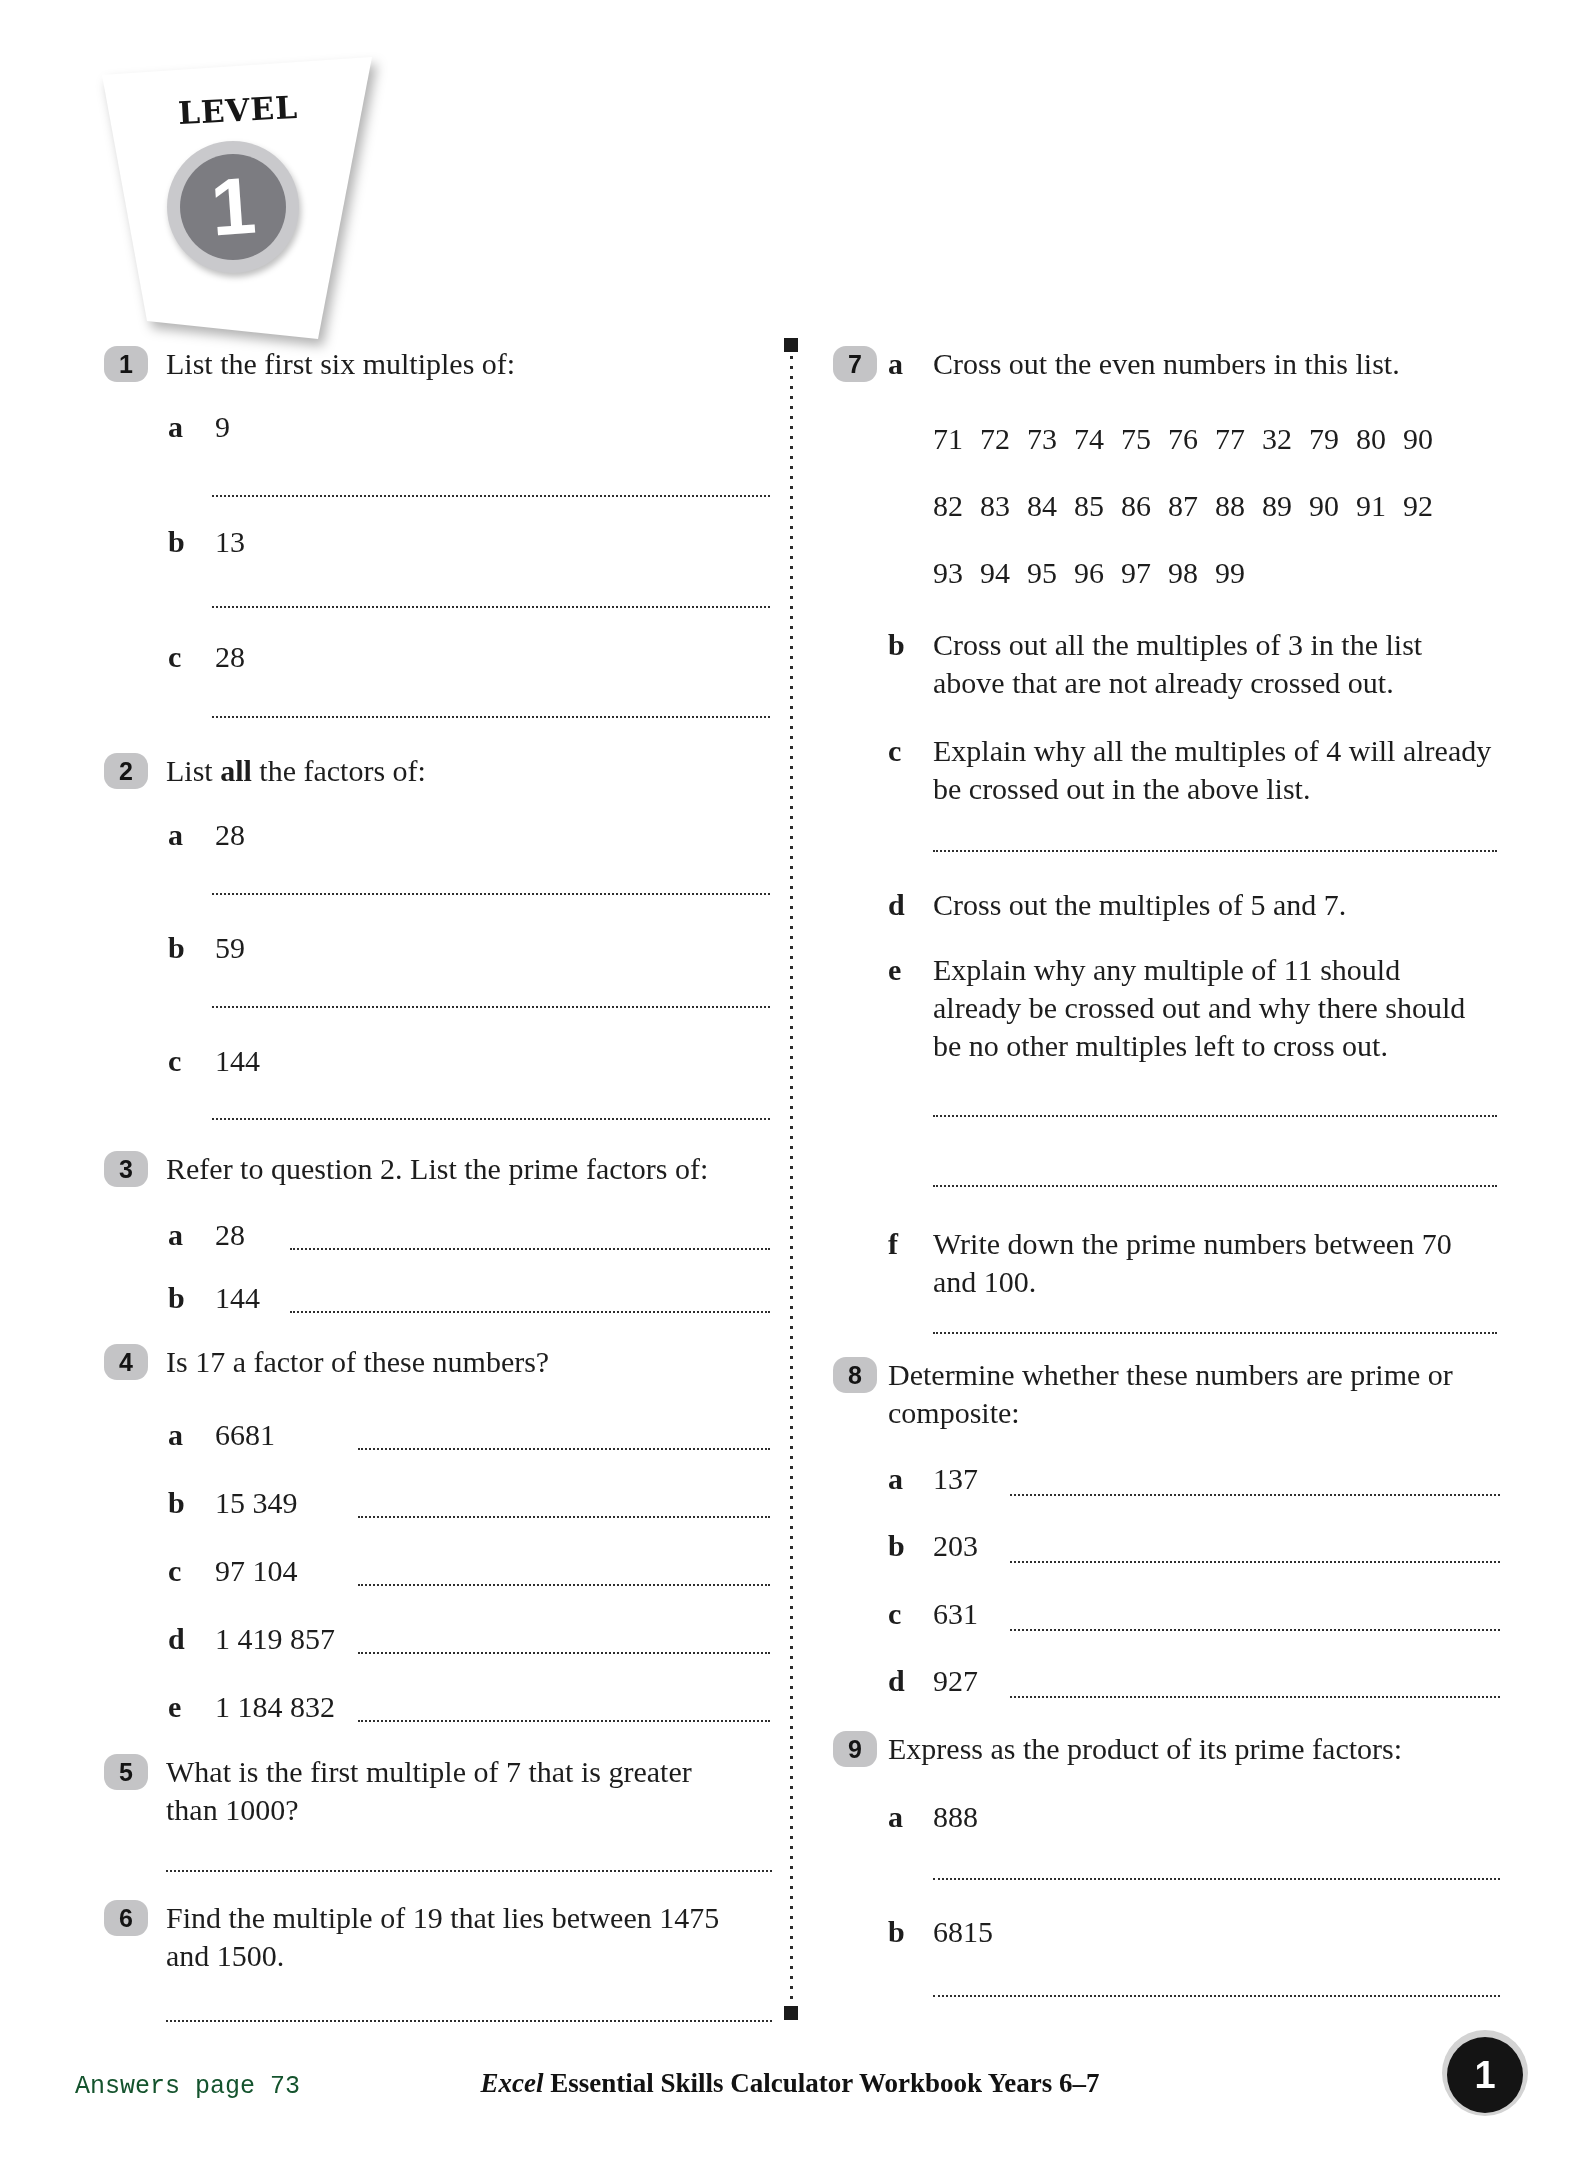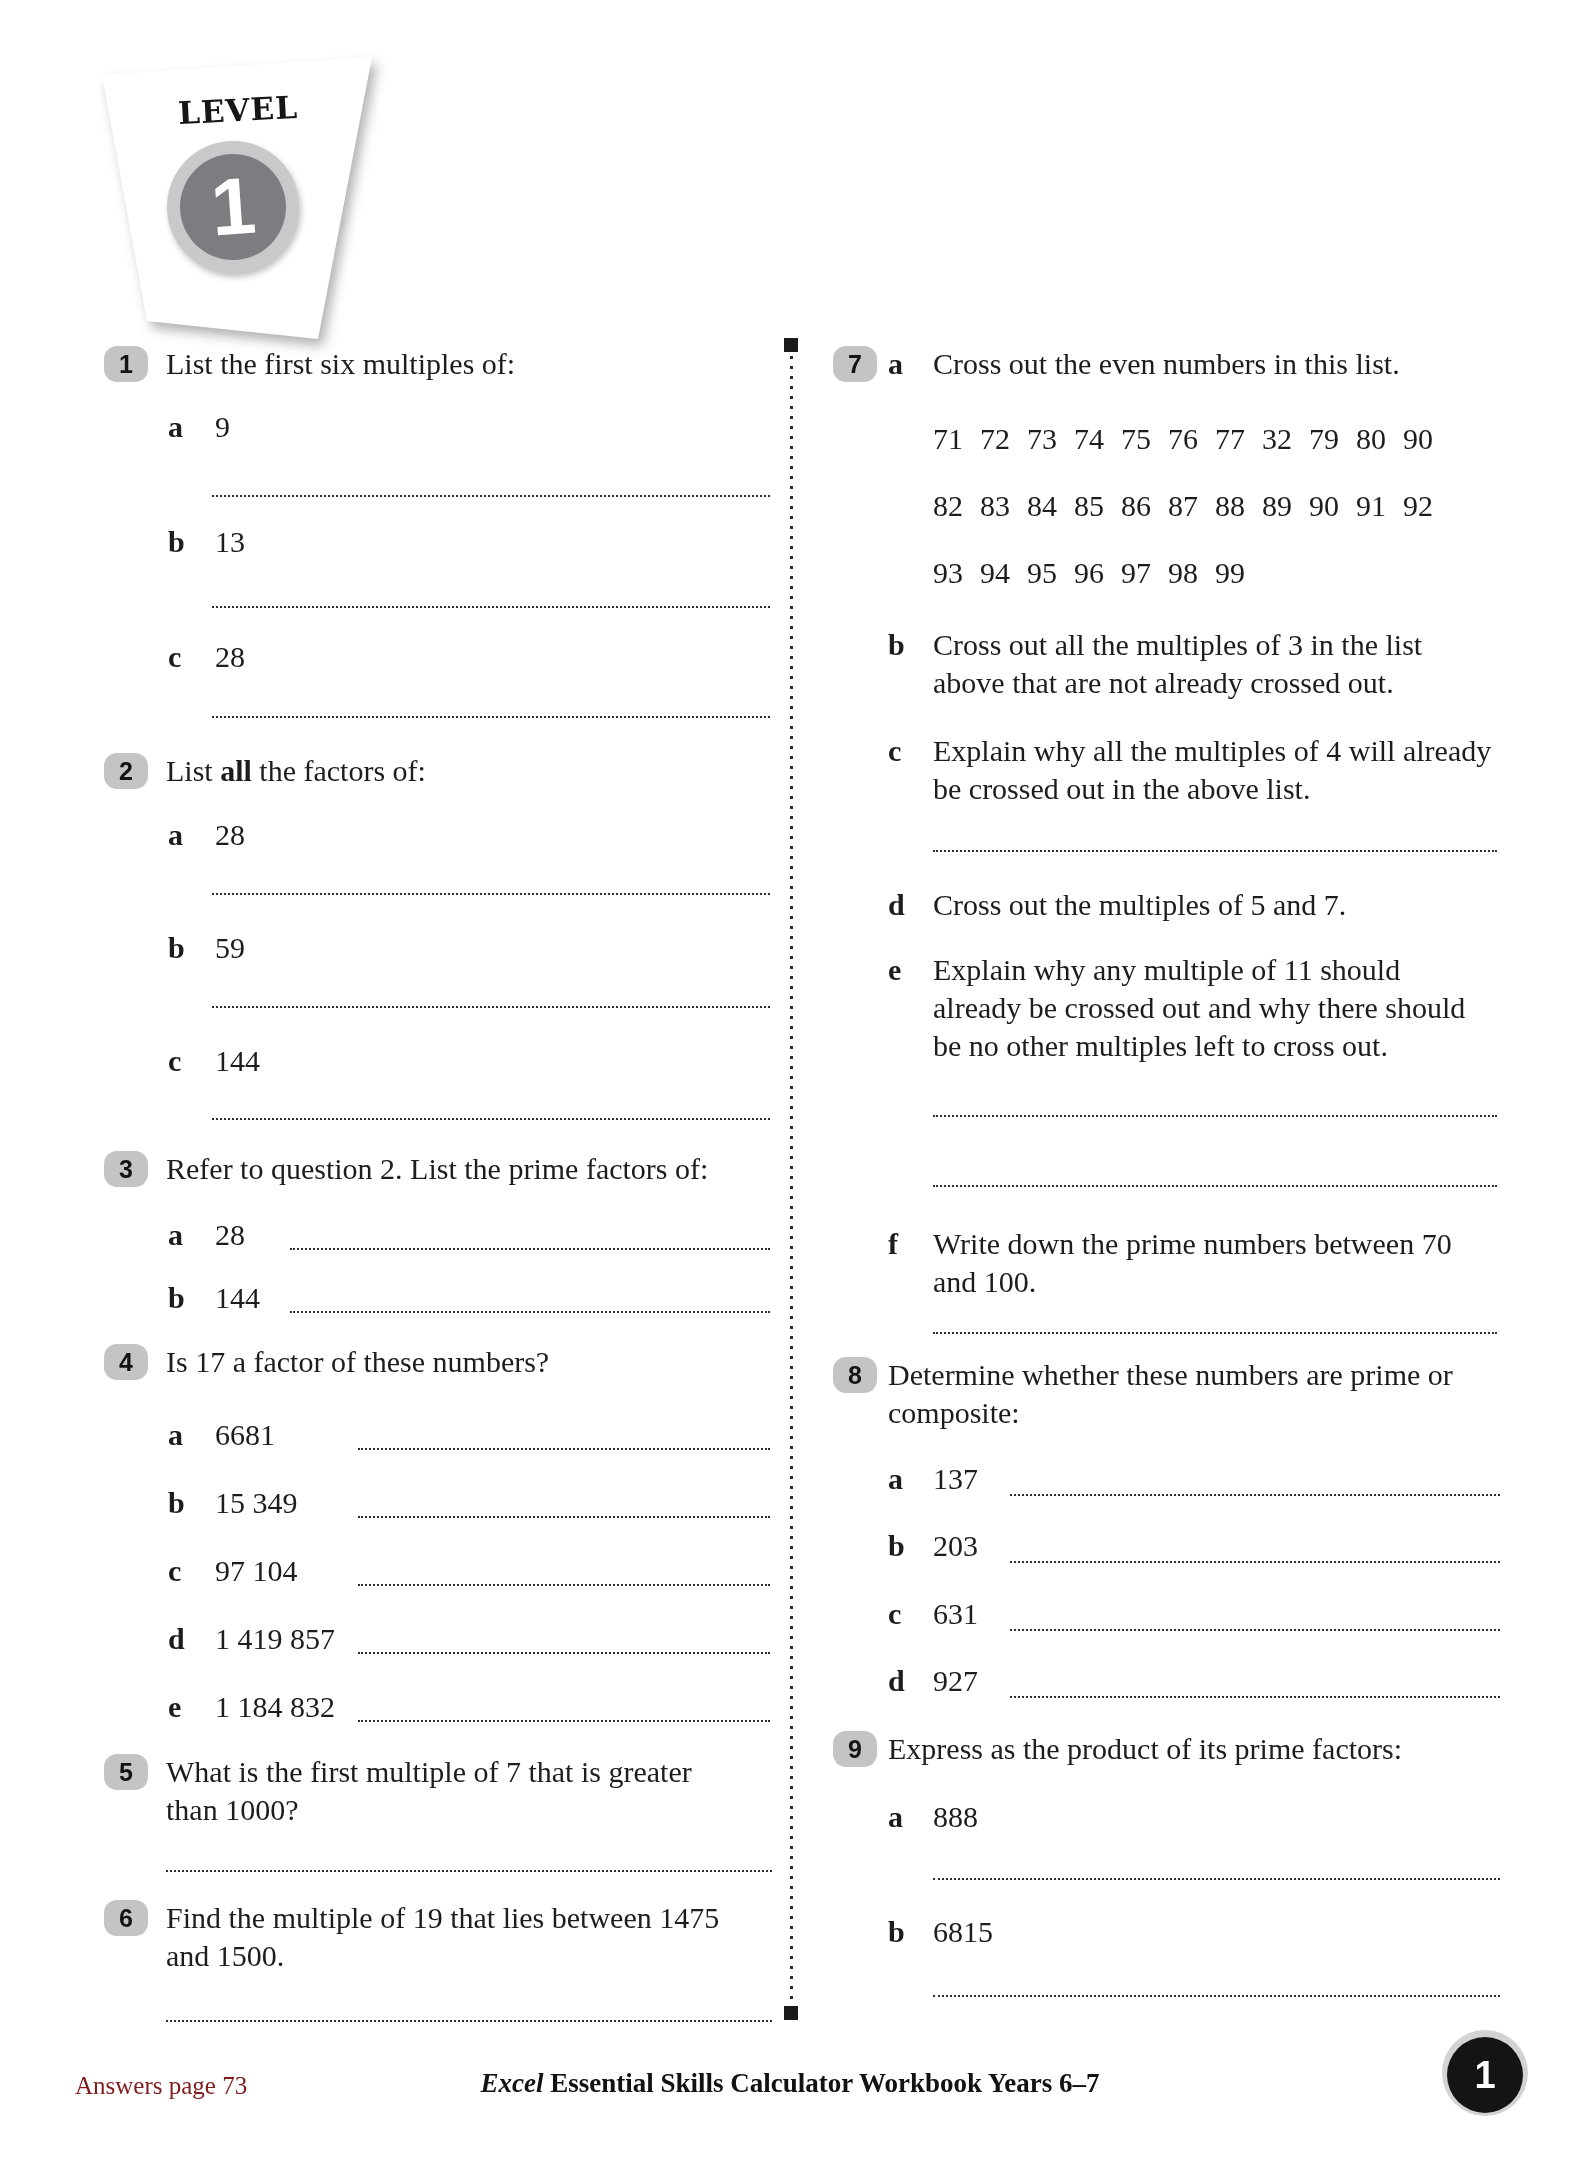--- a/index.html
+++ b/index.html
@@ -64,22 +64,22 @@
   
   .divider{
     position:absolute;left:790px;top:346px;width:3px;height:1668px;
     background:repeating-linear-gradient(to bottom,#2b2b2b 0 3px,transparent 3px 10px);
   }
   .divider-end{position:absolute;left:784px;width:14px;height:14px;background:#1b1b1b;}
   .divider-end.top{top:338px;}
   .divider-end.bottom{top:2006px;}
   
   .footer-note{
-    position:absolute;left:75px;top:2072px;color:#7f1d1d;
-    font-family:Liberation Serif, serif;font-size:25px;
+    position:absolute;left:75px;top:2072px;color:#14532d;
+    font-family:Liberation Mono, monospace;font-size:25px;
   }
   .footer-title{
     position:absolute;left:0;top:2068px;width:1580px;text-align:center;
     font-size:27px;font-weight:bold;color:#121212;
   }
   .footer-title .it{font-style:italic;}
   .page-badge{
     position:absolute;left:1442px;top:2030px;width:86px;height:86px;
     border-radius:50%;background:#d3d3d3;
   }

